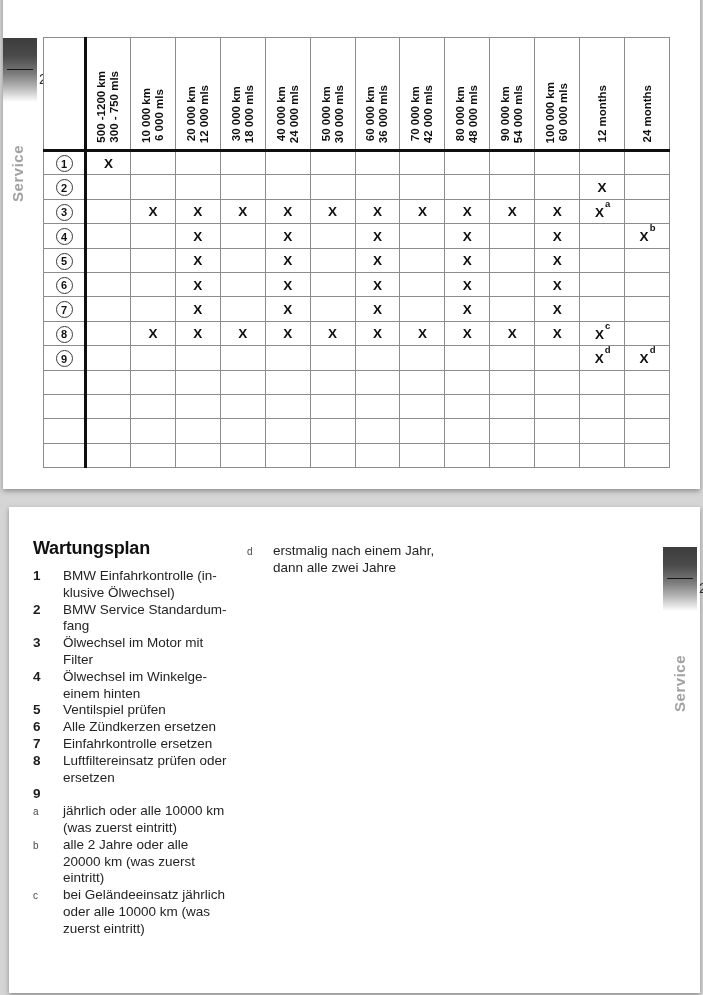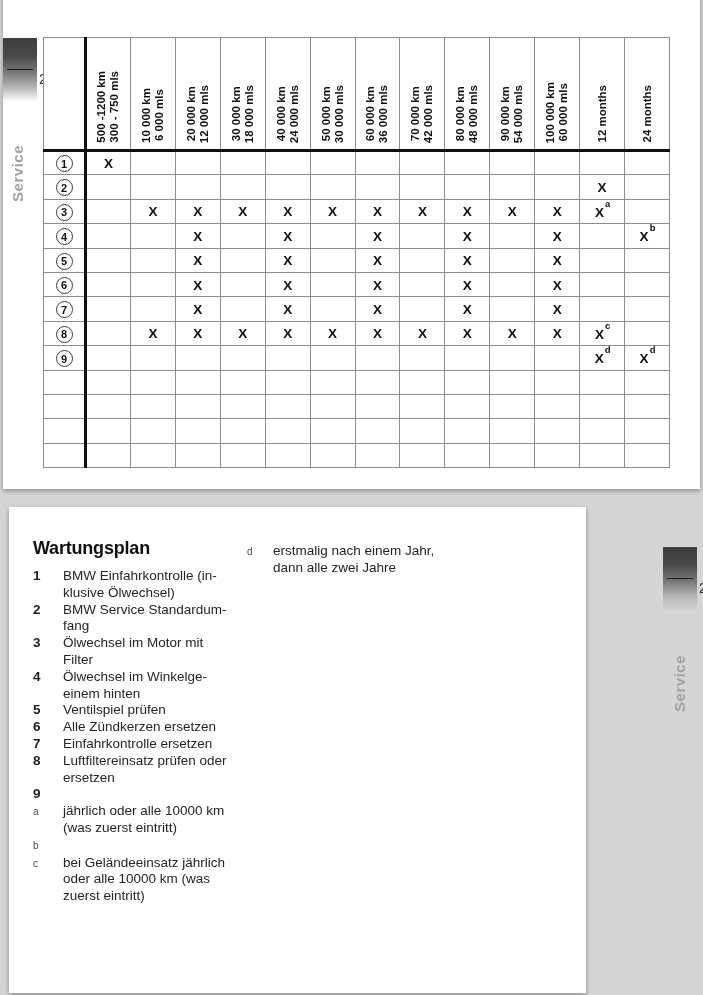--- a/index.html
+++ b/index.html
@@ -7,21 +7,21 @@
     width:703px; height:995px; position:relative;
     background:#d5d5d5;
     font-family:"Liberation Sans", sans-serif;
     color:#1a1a1a;
   }
   .page {
     position:absolute; background:#fff;
     box-shadow:0 2px 5px rgba(0,0,0,.35);
   }
   #page-top    { left:3px;  top:-8px;  width:697px; height:497px; }
-  #page-bottom { left:9px;  top:507px; width:577px; height:486px; }
+  #page-bottom { left:9px;  top:507px; width:691px; height:486px; }
 
   
   .tab { position:absolute; width:34px; text-align:center; }
   #tab-top    { left:0;     top:46px; }
   #tab-bottom { left:654px; top:40px; }
   .tab .grad {
     padding-bottom:14px;
     background:linear-gradient(180deg,#3d3d3d 0%,#4a4a4a 28%,#7a7a7a 55%,#b3b3b3 76%,rgba(255,255,255,0) 100%);
   }
   .tab .chapter { font-size:27px; font-weight:bold; color:#fff; line-height:31px; letter-spacing:-1px;padding-left:40px; }
@@ -468,20 +468,23 @@
         <div class="legend-item">
           <span class="lnum">9</span>
         </div>
         <div class="legend-item">
           <span class="lletter">a</span>
           <span class="ltext">jährlich oder alle 10000 km
 (was zuerst eintritt)</span>
         </div>
         <div class="legend-item">
           <span class="lletter">b</span>
+          <span class="ltext">alle 2 Jahre oder alle
+20000 km (was zuerst
+eintritt)</span>
         </div>
         <div class="legend-item">
           <span class="lletter">c</span>
           <span class="ltext">bei Geländeeinsatz jährlich
 oder alle 10000 km (was
 zuerst eintritt)</span>
         </div>
       </div>
   </div>
 

